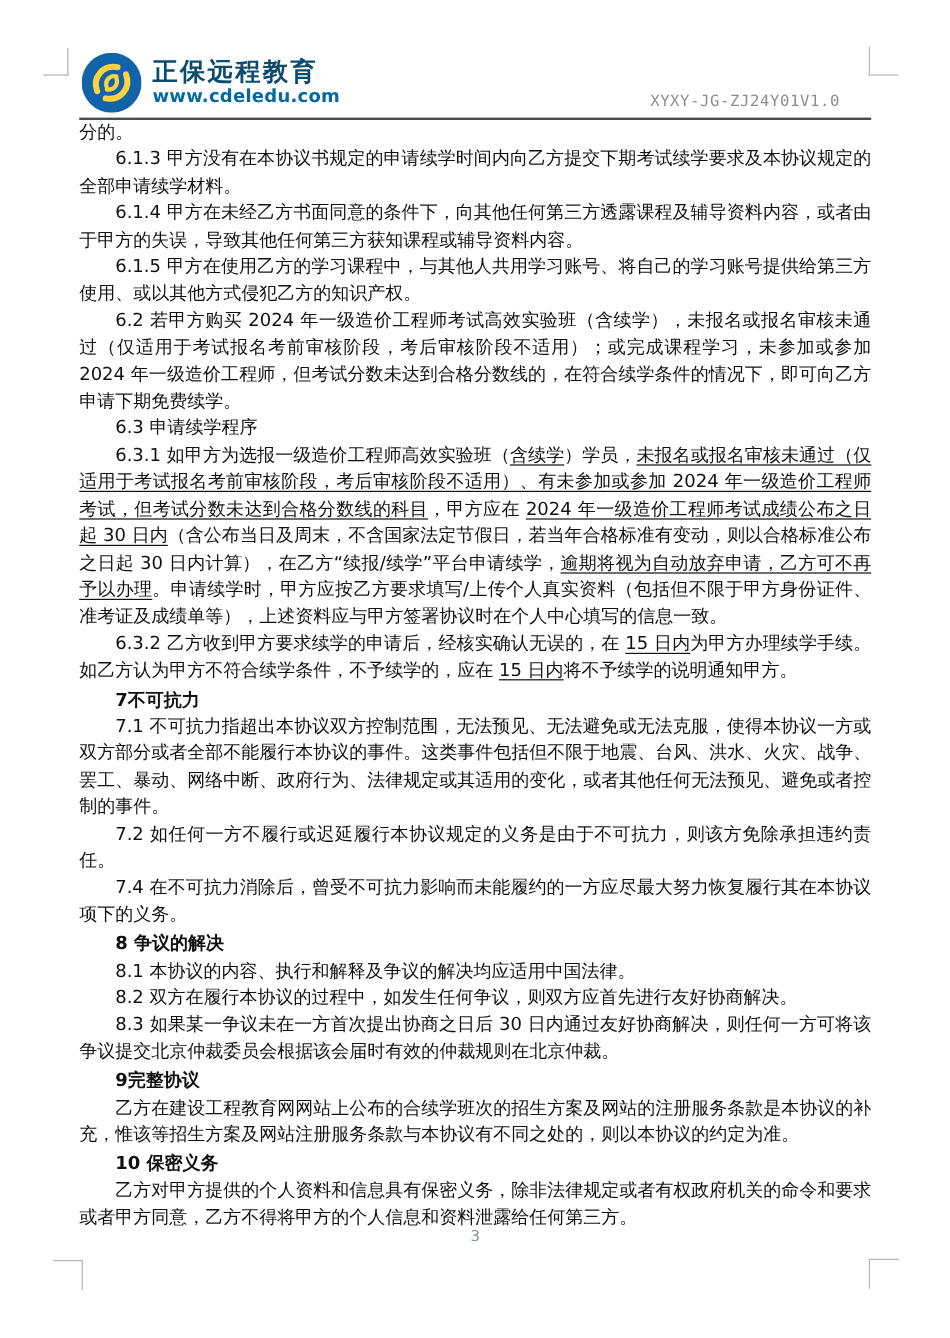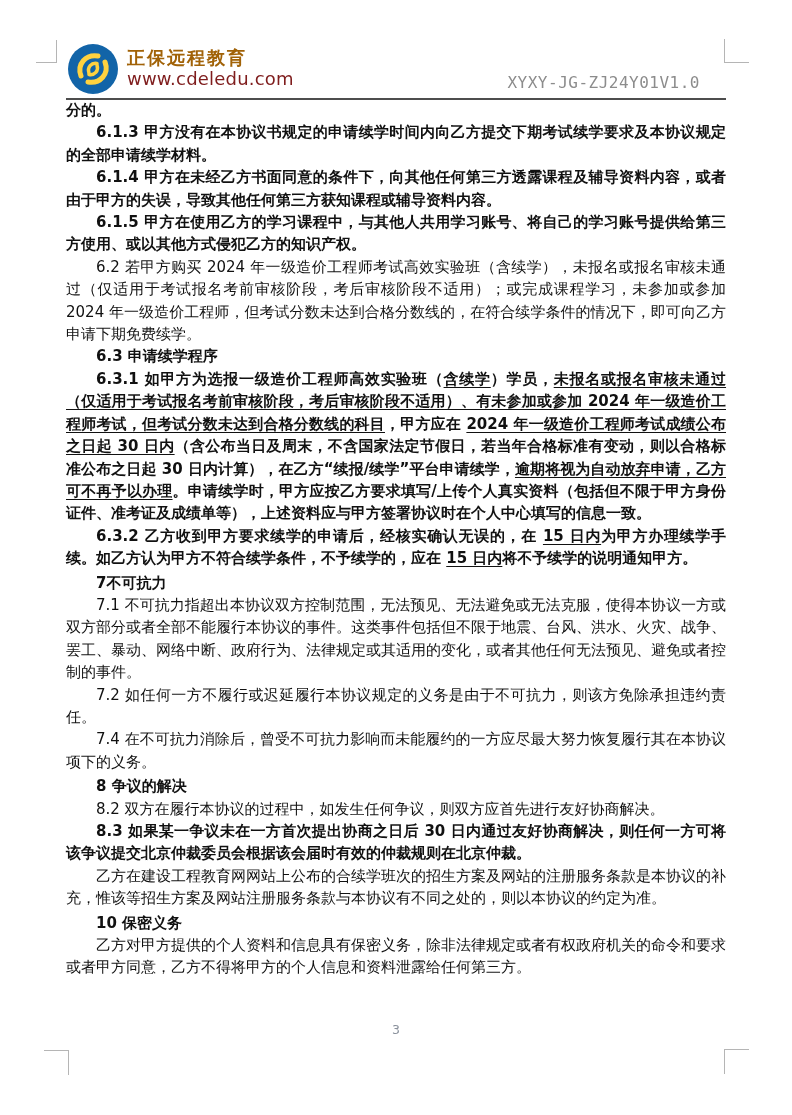--- a/index.html
+++ b/index.html
@@ -16,38 +16,38 @@
   .mark.tl{left:36px;top:40px;width:20px;height:22px;border-right-width:1px;border-bottom-width:1px;}
   .mark.tr{left:724px;top:39px;width:24px;height:23px;border-left-width:1px;border-bottom-width:1px;}
   .mark.bl{left:44px;top:1050px;width:24px;height:24px;border-right-width:1px;border-top-width:1px;}
   .mark.br{left:724px;top:1049px;width:24px;height:24px;border-left-width:1px;border-top-width:1px;}
 
   
   .header{position:absolute;left:66px;top:42px;width:660px;height:56px;}
   .logo{position:absolute;left:2px;top:2px;display:flex;align-items:center;gap:9px;}
   .logo-circle{width:50px;height:50px;flex:0 0 auto;}
   .brand{display:flex;flex-direction:column;line-height:1.05;}
-  .brand-cn{font-size:18px;font-weight:700;letter-spacing:2px;color:#a16207;}
-  .brand-url{font-size:18px;font-weight:400;color:#7f1d1d;margin-top:2px;letter-spacing:0.2px;}
+  .brand-cn{font-size:21px;font-weight:700;letter-spacing:2px;color:#0c4a6e;}
+  .brand-url{font-size:15px;font-weight:700;color:#0369a1;margin-top:2px;letter-spacing:0.2px;}
   .doc-code{
     position:absolute;right:26px;bottom:6px;
     font-family:"DejaVu Sans Mono","Liberation Mono",monospace;
-    font-size:16px;color:#8c8c8c;letter-spacing:0.5px;
+    font-size:13px;color:#8c8c8c;letter-spacing:0.5px;
   }
   .header-rule{position:absolute;left:66px;top:98px;width:660px;height:2px;background:#4d4d4d;}
 
   
   .doc-body{
     position:absolute;left:66px;top:99px;width:660px;
     font-size:15px;line-height:22.4px;
     text-align:justify;
   }
   .doc-body p{margin:0;padding:0;}
   .doc-body p.indent{text-indent:2em;}
-  .doc-body p.bold{font-weight:700;}
+  .doc-body p.bold{font-weight:400;}
   .doc-body p.heading{font-weight:700;margin-top:2px;}
   .doc-body span.u{text-decoration:underline;text-underline-offset:3px;text-decoration-thickness:1px;}
 
   
   .page-number{
     position:absolute;left:0;top:1022px;width:100%;
     text-align:center;font-size:12.5px;color:#8a919c;
   }
 </style>
 </head>
@@ -85,20 +85,22 @@
     <p class="bold indent"><span>6.1.5 甲方在使用乙方的学习课程中，与其他人共用学习账号、将自己的学习账号提供给第三方使用、或以其他方式侵犯乙方的知识产权。</span></p>
     <p class="regular indent"><span>6.2 若甲方购买 2024 年一级造价工程师考试高效实验班（含续学），未报名或报名审核未通过（仅适用于考试报名考前审核阶段，考后审核阶段不适用）；或完成课程学习，未参加或参加 2024 年一级造价工程师，但考试分数未达到合格分数线的，在符合续学条件的情况下，即可向乙方申请下期免费续学。</span></p>
     <p class="bold indent"><span>6.3 申请续学程序</span></p>
     <p class="bold indent"><span>6.3.1 如甲方为选报一级造价工程师高效实验班（</span><span class="u">含续学</span><span>）学员，</span><span class="u">未报名或报名审核未通过（仅适用于考试报名考前审核阶段，考后审核阶段不适用）、有未参加或参加 2024 年一级造价工程师考试，但考试分数未达到合格分数线的科目</span><span>，甲方应在 </span><span class="u">2024 年一级造价工程师考试成绩公布之日起 30 日内</span><span>（含公布当日及周末，不含国家法定节假日，若当年合格标准有变动，则以合格标准公布之日起 30 日内计算），在乙方“续报/续学”平台申请续学，</span><span class="u">逾期将视为自动放弃申请，乙方可不再予以办理</span><span>。申请续学时，甲方应按乙方要求填写/上传个人真实资料（包括但不限于甲方身份证件、准考证及成绩单等），上述资料应与甲方签署协议时在个人中心填写的信息一致。</span></p>
     <p class="bold indent"><span>6.3.2 乙方收到甲方要求续学的申请后，经核实确认无误的，在 </span><span class="u">15 日内</span><span>为甲方办理续学手续。如乙方认为甲方不符合续学条件，不予续学的，应在 </span><span class="u">15 日内</span><span>将不予续学的说明通知甲方。</span></p>
     <p class="heading indent"><span>7不可抗力</span></p>
     <p class="regular indent"><span>7.1 不可抗力指超出本协议双方控制范围，无法预见、无法避免或无法克服，使得本协议一方或双方部分或者全部不能履行本协议的事件。这类事件包括但不限于地震、台风、洪水、火灾、战争、罢工、暴动、网络中断、政府行为、法律规定或其适用的变化，或者其他任何无法预见、避免或者控制的事件。</span></p>
     <p class="regular indent"><span>7.2 如任何一方不履行或迟延履行本协议规定的义务是由于不可抗力，则该方免除承担违约责任。</span></p>
     <p class="regular indent"><span>7.4 在不可抗力消除后，曾受不可抗力影响而未能履约的一方应尽最大努力恢复履行其在本协议项下的义务。</span></p>
     <p class="heading indent"><span>8 争议的解决</span></p>
+    <p class="regular indent"><span>8.1 本协议的内容、执行和解释及争议的解决均应适用中国法律。</span></p>
     <p class="regular indent"><span>8.2 双方在履行本协议的过程中，如发生任何争议，则双方应首先进行友好协商解决。</span></p>
     <p class="bold indent"><span>8.3 如果某一争议未在一方首次提出协商之日后 30 日内通过友好协商解决，则任何一方可将该争议提交北京仲裁委员会根据该会届时有效的仲裁规则在北京仲裁。</span></p>
+    <p class="heading indent"><span>9完整协议</span></p>
     <p class="regular indent"><span>乙方在建设工程教育网网站上公布的合续学班次的招生方案及网站的注册服务条款是本协议的补充，惟该等招生方案及网站注册服务条款与本协议有不同之处的，则以本协议的约定为准。</span></p>
     <p class="heading indent"><span>10 保密义务</span></p>
     <p class="regular indent"><span>乙方对甲方提供的个人资料和信息具有保密义务，除非法律规定或者有权政府机关的命令和要求或者甲方同意，乙方不得将甲方的个人信息和资料泄露给任何第三方。</span></p>
   </div>
 
 <div class="page-number">3</div>
 
 </body></html>

